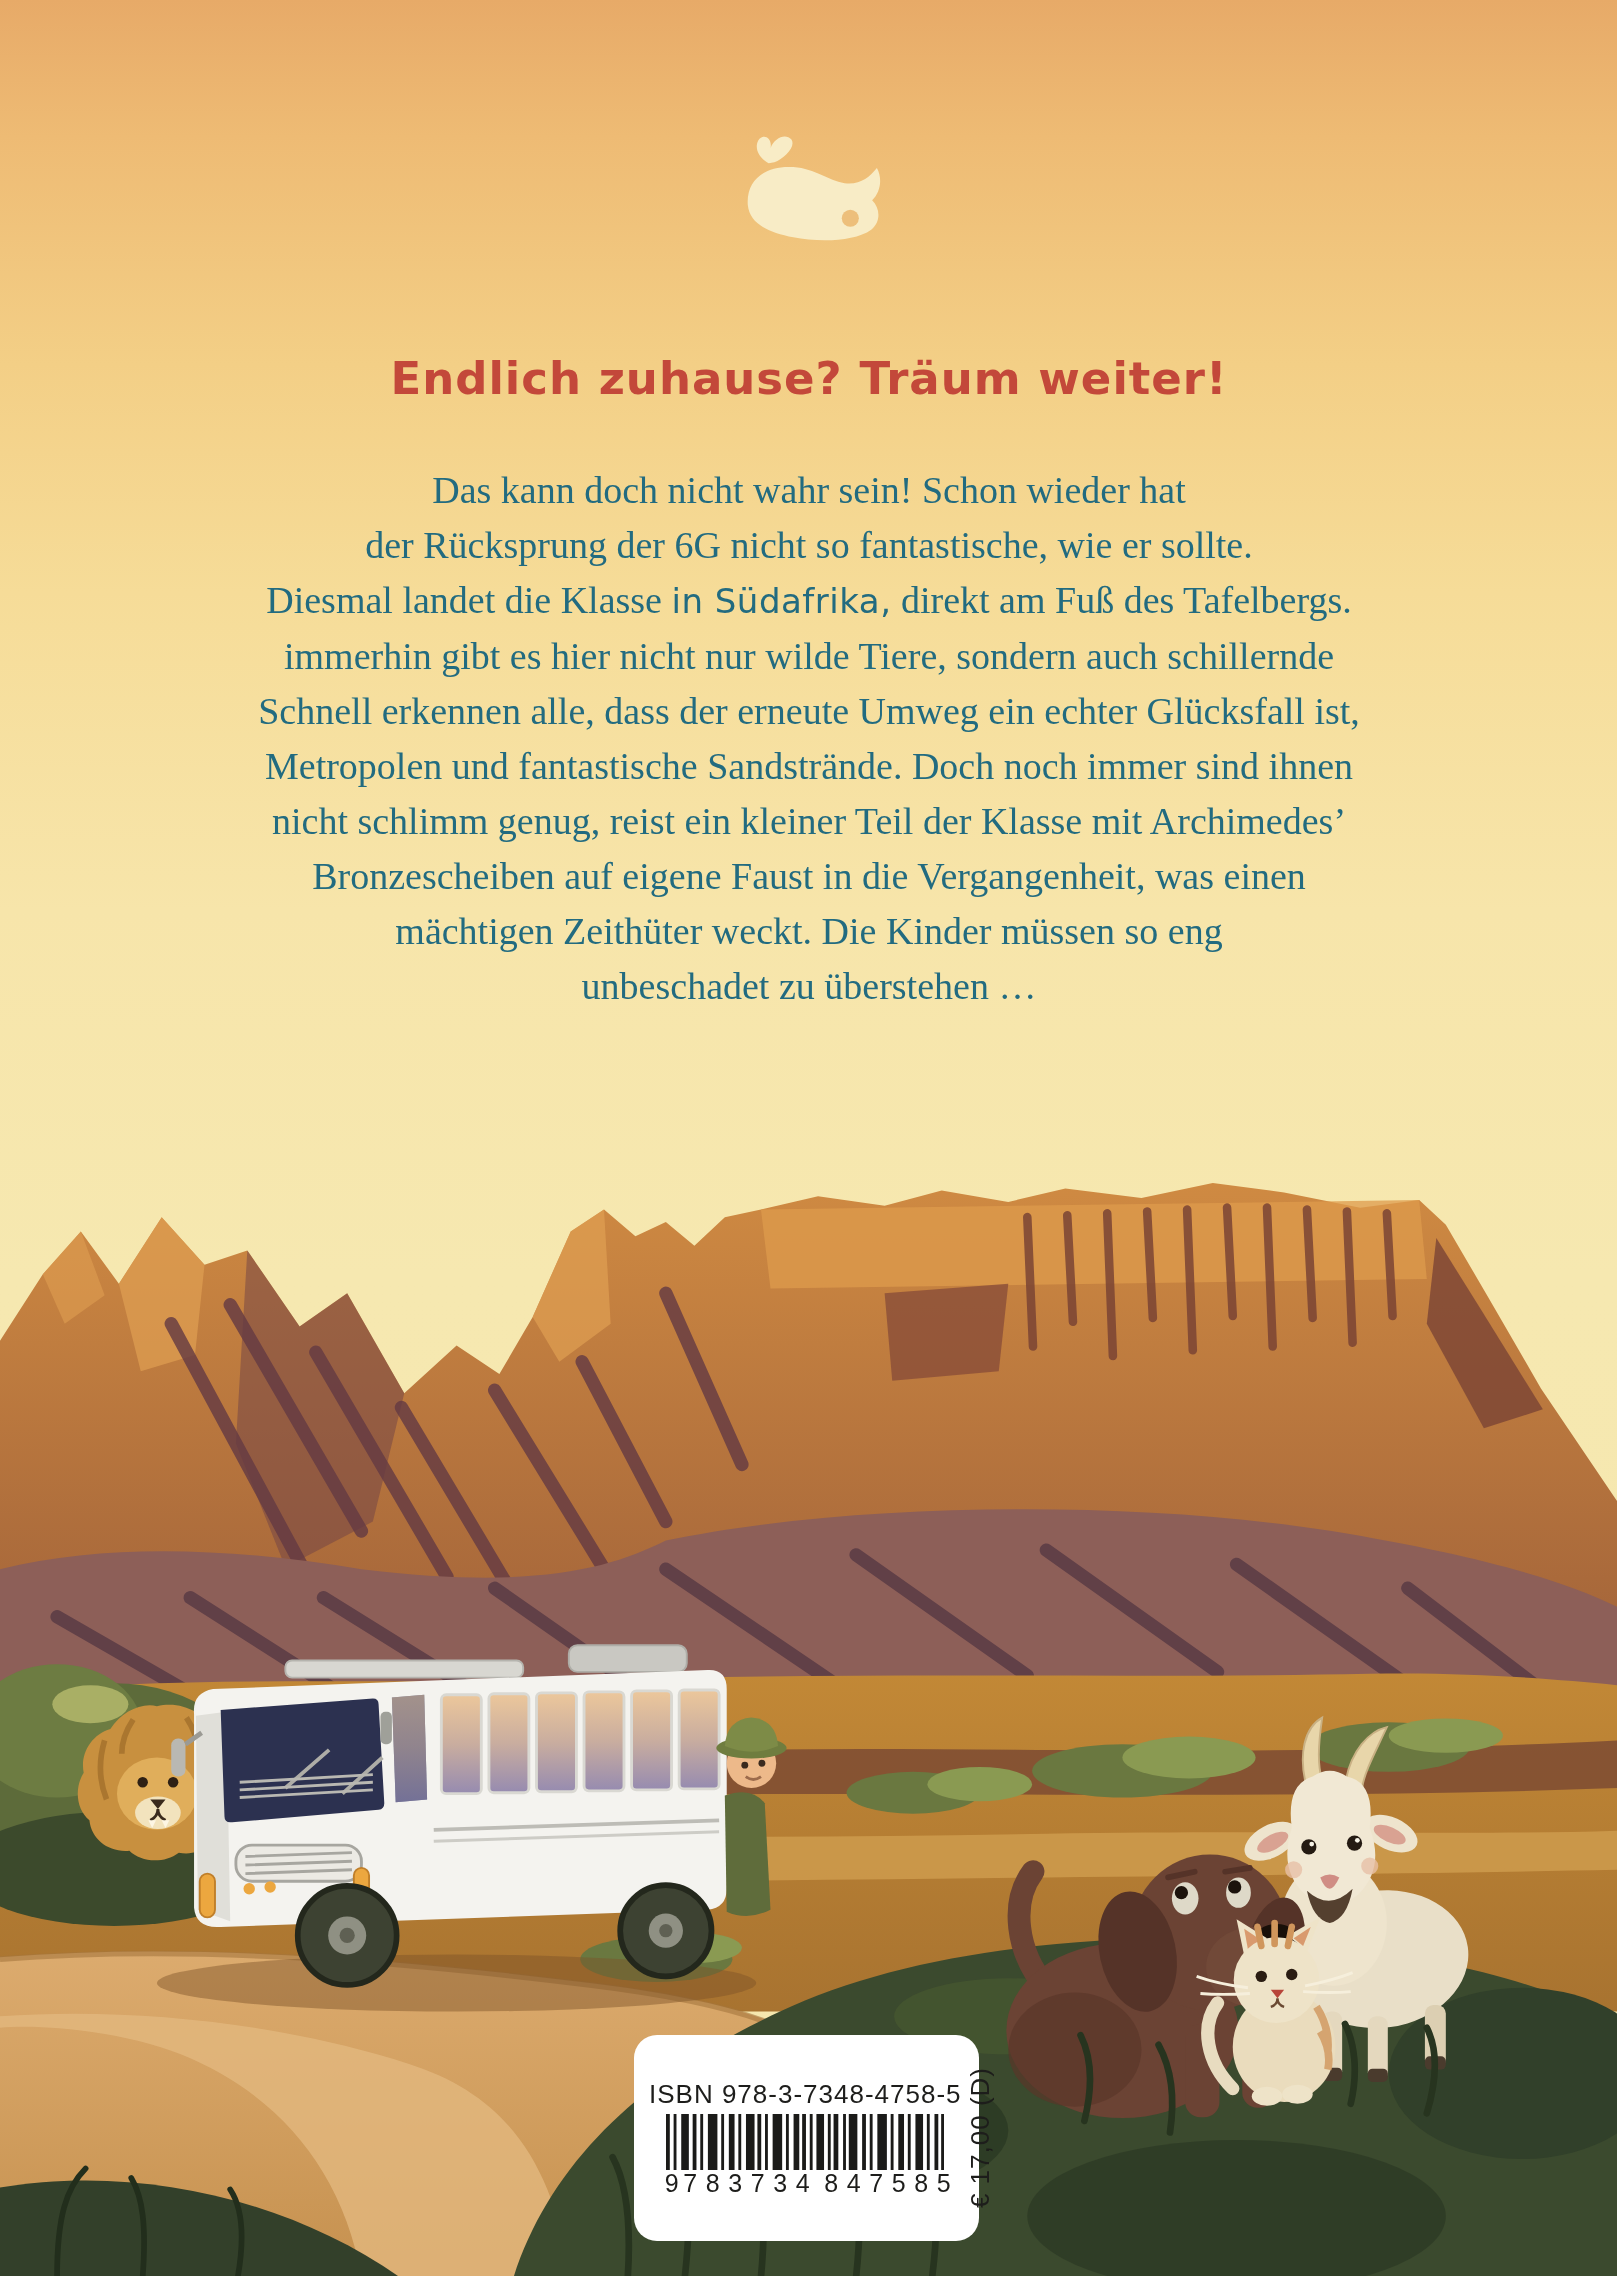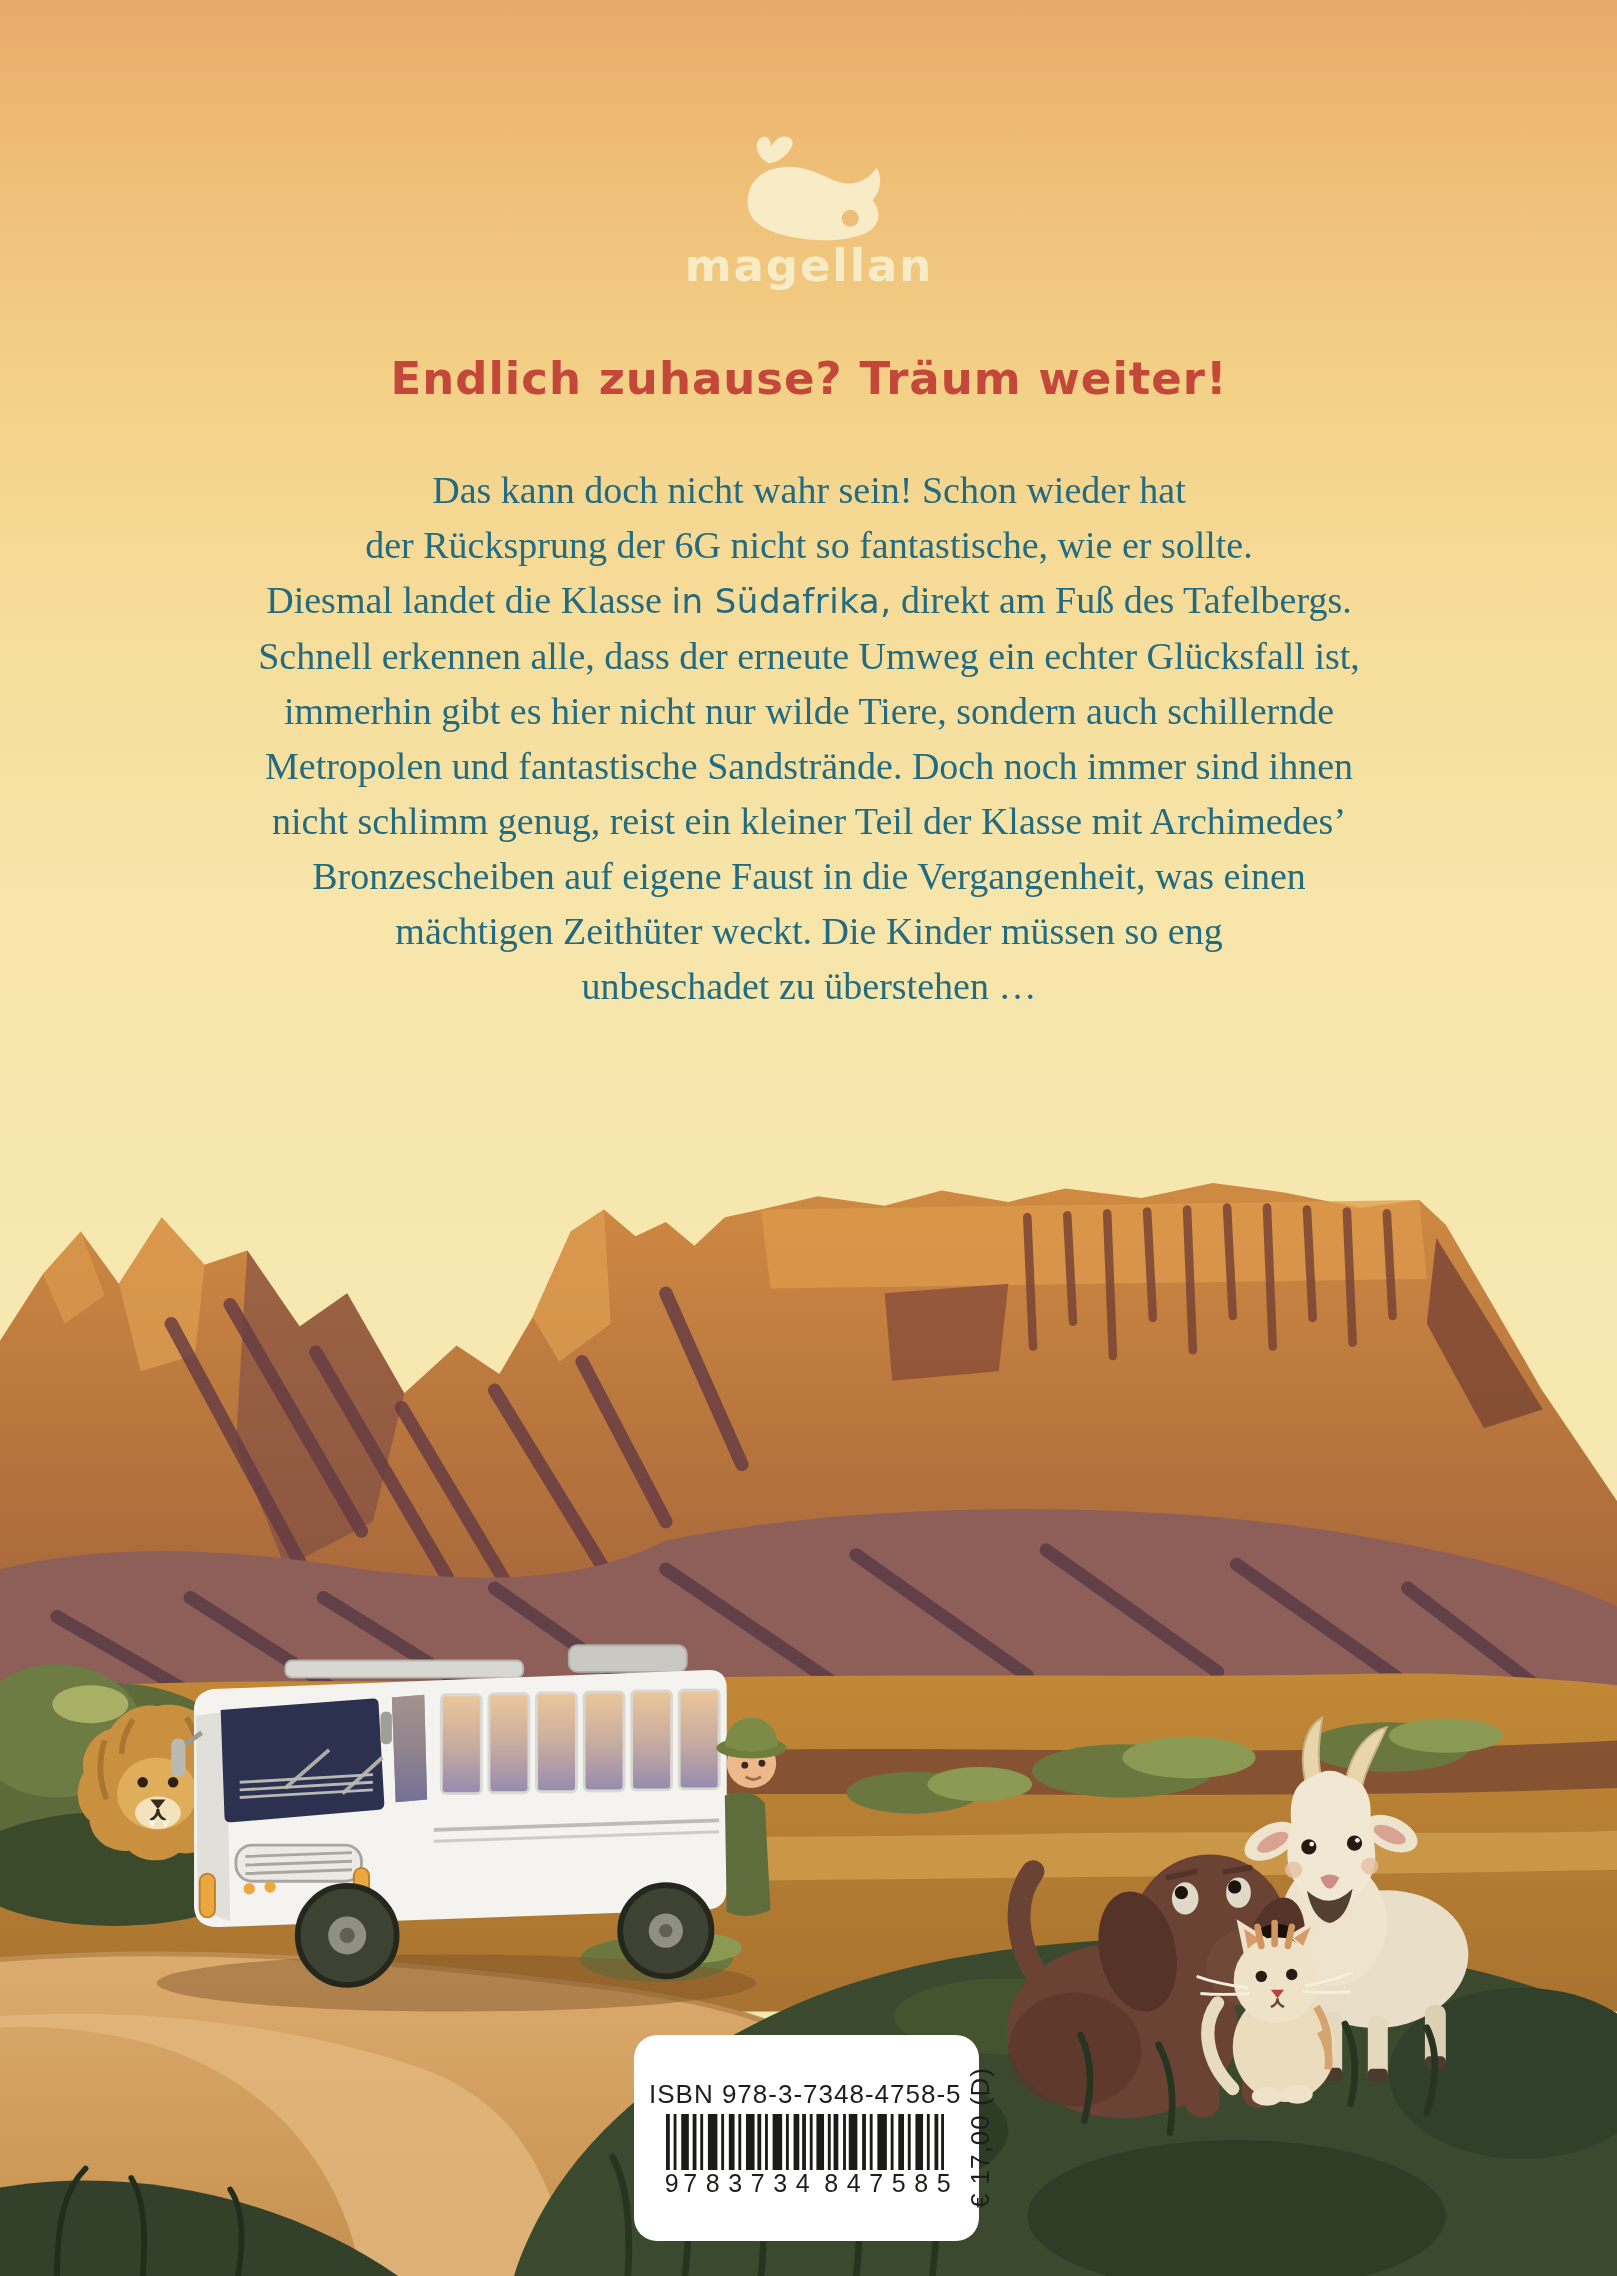--- a/index.html
+++ b/index.html
@@ -55,31 +55,30 @@
 <div class="page">
 
   <div class="brand">
     <svg width="181" height="112" viewBox="0 0 190 118">
       <g fill="#f8ecc6">
         <path d="M52,34 C44,30 36,20 41,10 C46,2 56,7 54,18 C58,7 70,2 76,9 C81,17 68,29 58,33 Z"></path>
         <path d="M30,78 C28,52 48,36 78,38 C102,40 114,52 132,55 C148,57 158,49 166,39 C172,50 170,64 161,73 C170,82 170,96 160,104 C142,117 104,117 78,112 C52,107 32,98 30,78 Z"></path>
       </g>
       <circle cx="138" cy="92" r="9" fill="#edbf7b"></circle>
     </svg>
-    <div class="wordmark">magellan</div>
   </div>
 
   <h1 class="headline">Endlich zuhause? Träum weiter!</h1>
 
   <div class="blurb">
     <p>Das kann doch nicht wahr sein! Schon wieder hat</p>
     <p>der Rücksprung der 6G nicht so fantastische, wie er sollte.</p>
     <p><span>Diesmal landet die Klasse </span><span class="hand">in Südafrika,</span><span> direkt am Fuß des Tafelbergs.</span></p>
+    <p>immerhin gibt es hier nicht nur wilde Tiere, sondern auch schillernde</p>
     <p>Schnell erkennen alle, dass der erneute Umweg ein echter Glücksfall ist,</p>
-    <p>immerhin gibt es hier nicht nur wilde Tiere, sondern auch schillernde</p>
     <p>Metropolen und fantastische Sandstrände. Doch noch immer sind ihnen</p>
     <p>nicht schlimm genug, reist ein kleiner Teil der Klasse mit Archimedes’</p>
     <p>Bronzescheiben auf eigene Faust in die Vergangenheit, was einen</p>
     <p>mächtigen Zeithüter weckt. Die Kinder müssen so eng</p>
     <p>unbeschadet zu überstehen …</p>
   </div>
 
   <svg class="scene" viewBox="0 0 1701 1214" preserveAspectRatio="none">
     <defs>
       <linearGradient id="g-rock" x1="0" y1="0" x2="0" y2="1">

